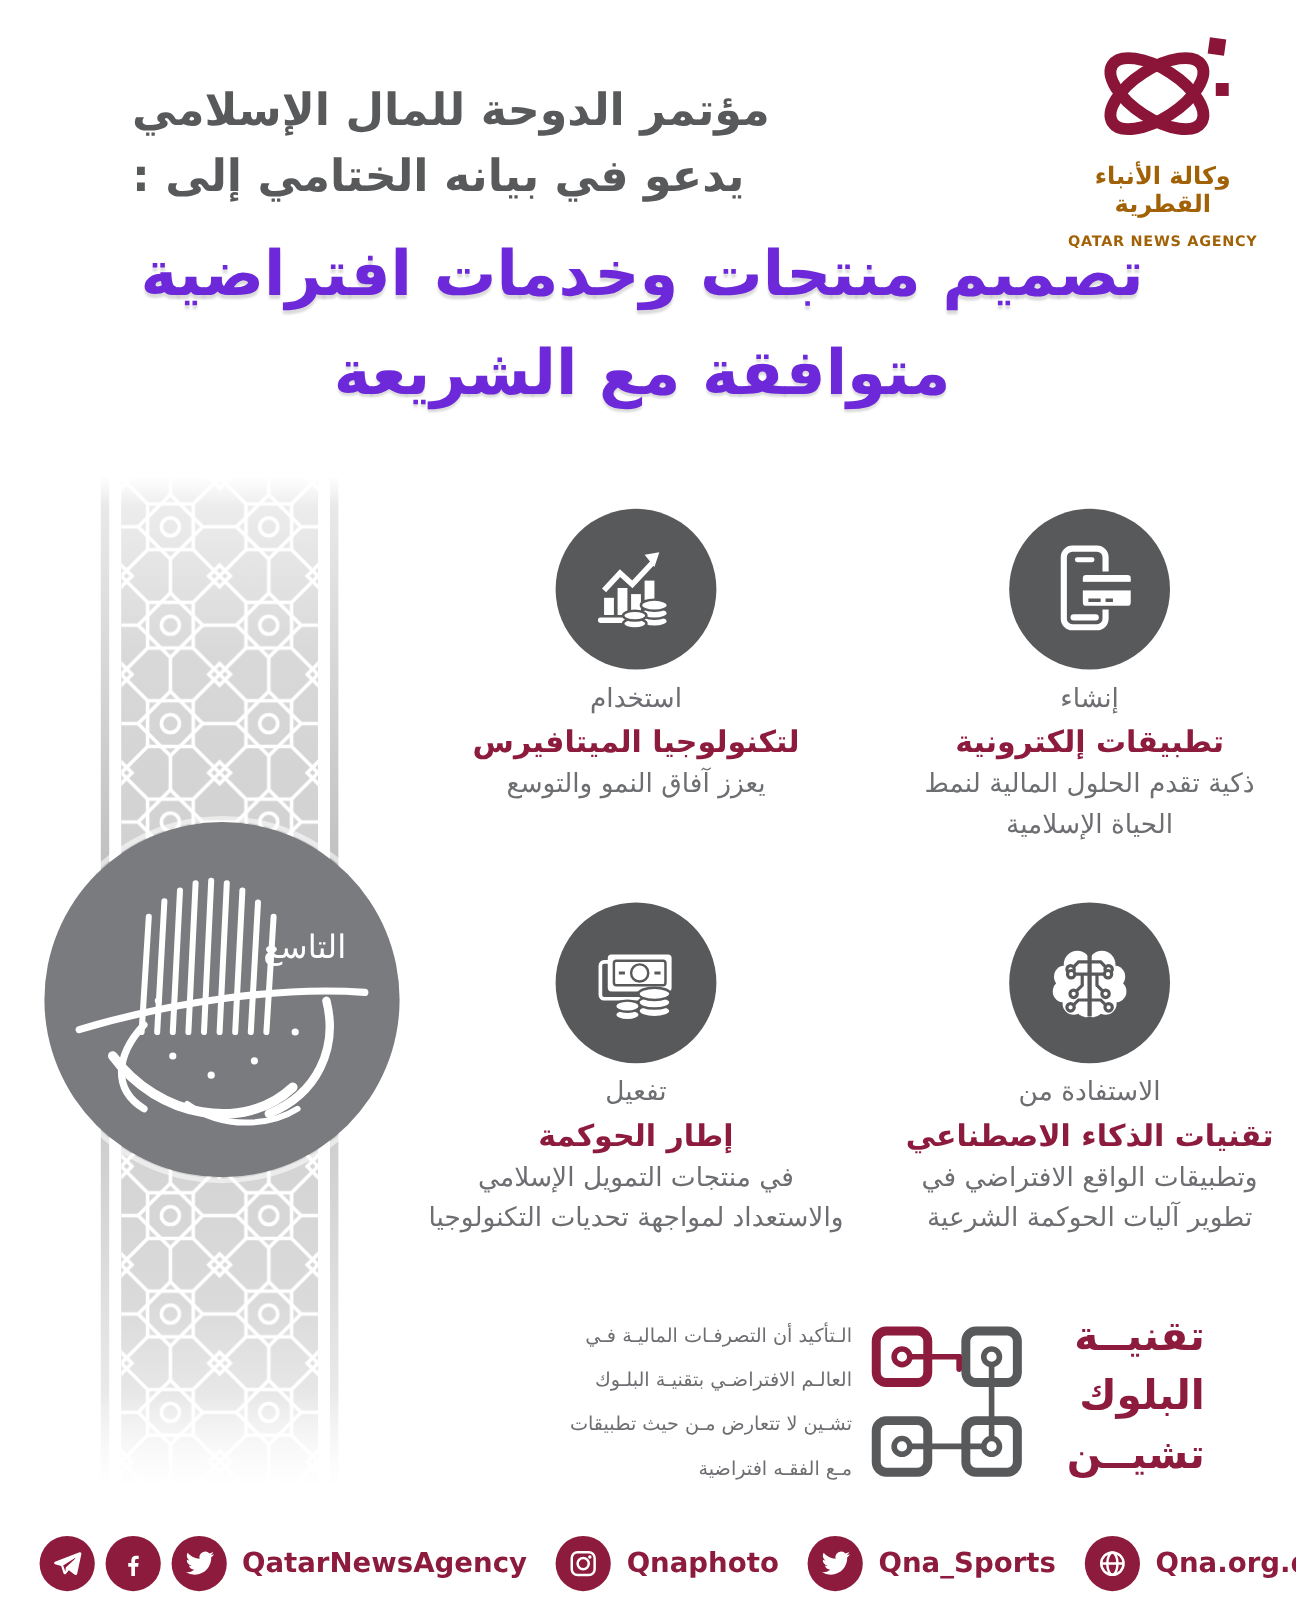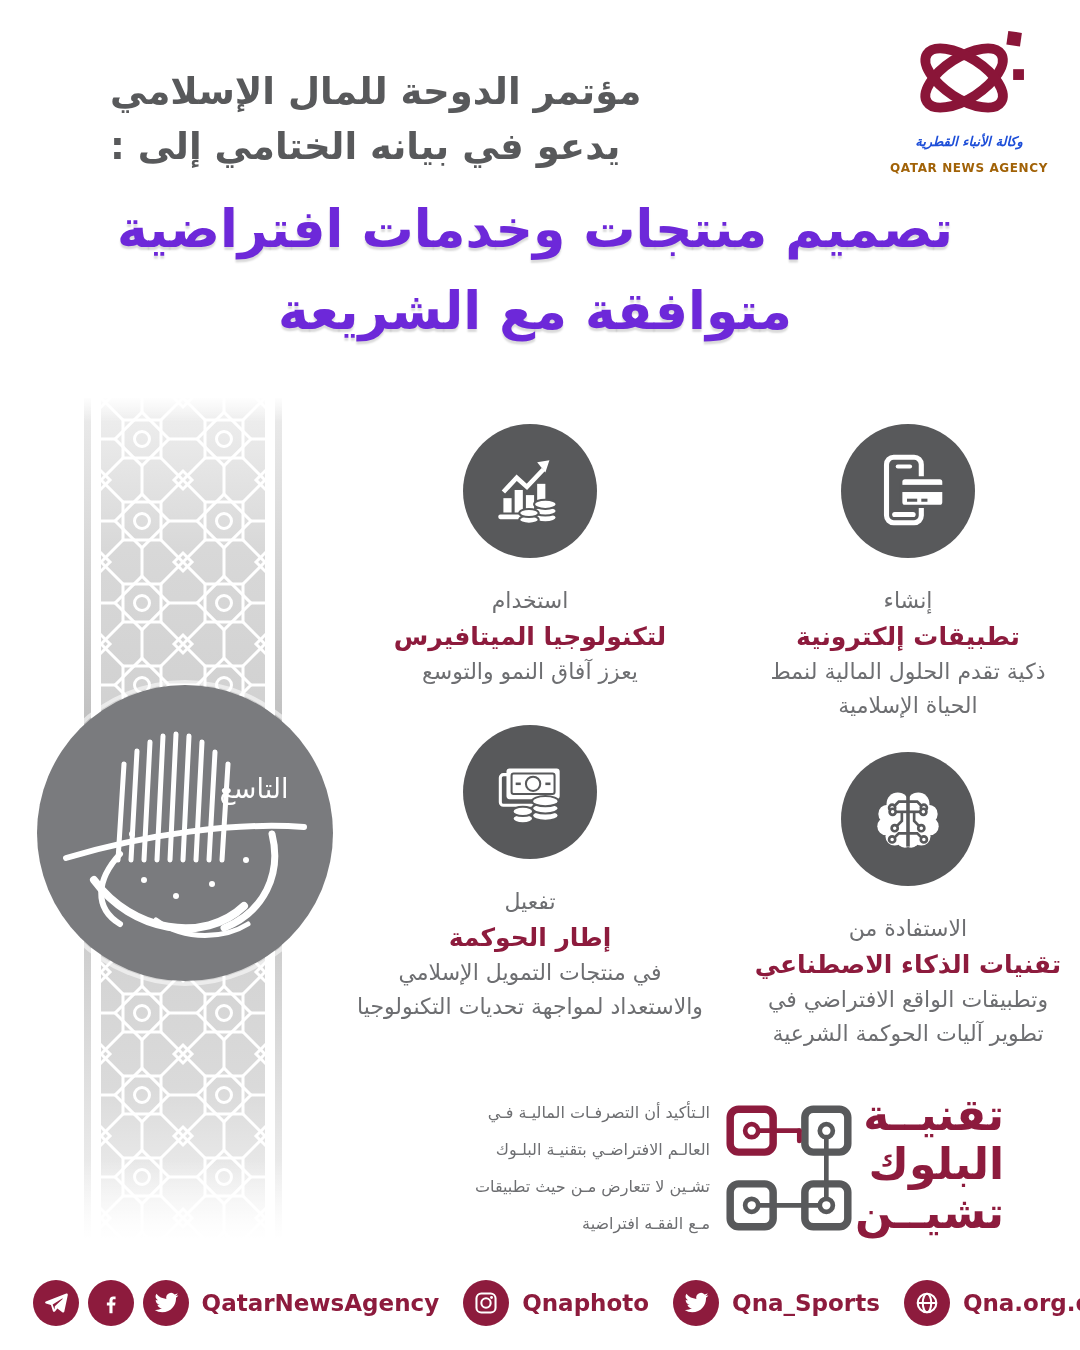--- a/index.html
+++ b/index.html
@@ -2,21 +2,21 @@
 <html lang="ar"><head>
 <meta charset="utf-8">
 <style>
   * { margin:0; padding:0; box-sizing:border-box; }
   body { background:#ffffff; font-family:"DejaVu Sans", sans-serif; }
   .page { position:relative; width:1080px; height:1350px; background:#ffffff; overflow:hidden; margin:0 auto; }
 
   
   .qna-logo { position:absolute; top:26px; right:26px; width:170px; text-align:center; }
   .qna-logo .mark { display:block; margin:0 auto 4px auto; }
-  .qna-logo .ar { font-size:13px; font-weight:bold; color:#1d4ed8; direction:rtl;font-style:italic; }
+  .qna-logo .ar { font-size:20px; font-weight:bold; color:#a16207; direction:rtl; }
   .qna-logo .en { font-size:12px; font-weight:bold; color:#a16207; letter-spacing:.6px; margin-top:12px; }
 
   
   .kicker { position:absolute; top:64px; left:110px; width:840px; text-align:left; direction:rtl;
             color:#58595b; font-weight:bold; font-size:37px; line-height:55px; }
   .main-title { position:absolute; top:188px; left:80px; width:910px; text-align:center; direction:rtl;
             color:#6d28d9; font-weight:bold; font-size:52px; line-height:82px;
             text-shadow:0 3px 2px rgba(0,0,0,0.15); }
 
   
@@ -35,33 +35,33 @@
   
   .medallion { position:absolute; left:36px; top:684px; width:298px; height:298px; border-radius:50%;
                z-index:3; box-shadow:0 0 0 4px rgba(255,255,255,0.55); }
   .medallion svg { display:block; }
 
   
   .feature { position:absolute; width:360px; text-align:center; }
   #f-apps { left:728px; top:424px; }
   #f-meta { left:350px; top:424px; }
   #f-ai   { left:728px; top:752px; }
-  #f-gov  { left:350px; top:725px; }
+  #f-gov  { left:350px; top:752px; }
   .f-circle { width:134px; height:134px; border-radius:50%; background:#58595b; margin:0 auto;
               display:flex; align-items:center; justify-content:center; }
-  .f-text { margin-top:26px; direction:rtl; }
+  .f-text { margin-top:8px; direction:rtl; }
   .f-line { font-size:22px; color:#6d6e71; line-height:34px; }
   .f-highlight { font-size:25px; color:#8d1b3d; font-weight:bold; line-height:37px; }
 
   
   .bc-statement { position:absolute; left:372px; top:1094px; width:338px; direction:rtl; text-align:right;
                   color:#6d6e71; font-size:16px; line-height:37px; }
   .bc-icon { position:absolute; left:716px; top:1098px; width:146px; height:140px; }
   .bc-title { position:absolute; left:856px; top:1090px; width:148px; direction:rtl; text-align:right;
-              color:#8d1b3d; font-weight:bold; font-size:44px; line-height:49px; }
+              color:#8d1b3d; font-weight:bold; font-size:34px; line-height:49px; }
 
   
   .footer { position:absolute; left:60px; right:0; top:1280px; display:flex; justify-content:center;
             align-items:center; gap:24px; }
   .fgroup { display:flex; align-items:center; gap:9px; }
   .sc { width:46px; height:46px; border-radius:50%; background:#8d1b3d; display:flex;
         align-items:center; justify-content:center; }
   .sc svg { display:block; }
   .handle { font-size:23px; font-weight:bold; color:#8d1b3d; margin-left:4px; }
 </style>

